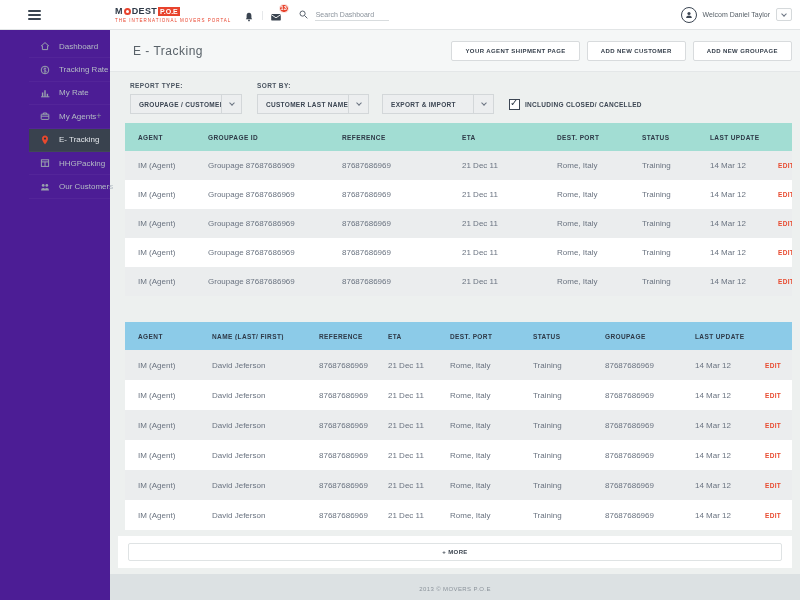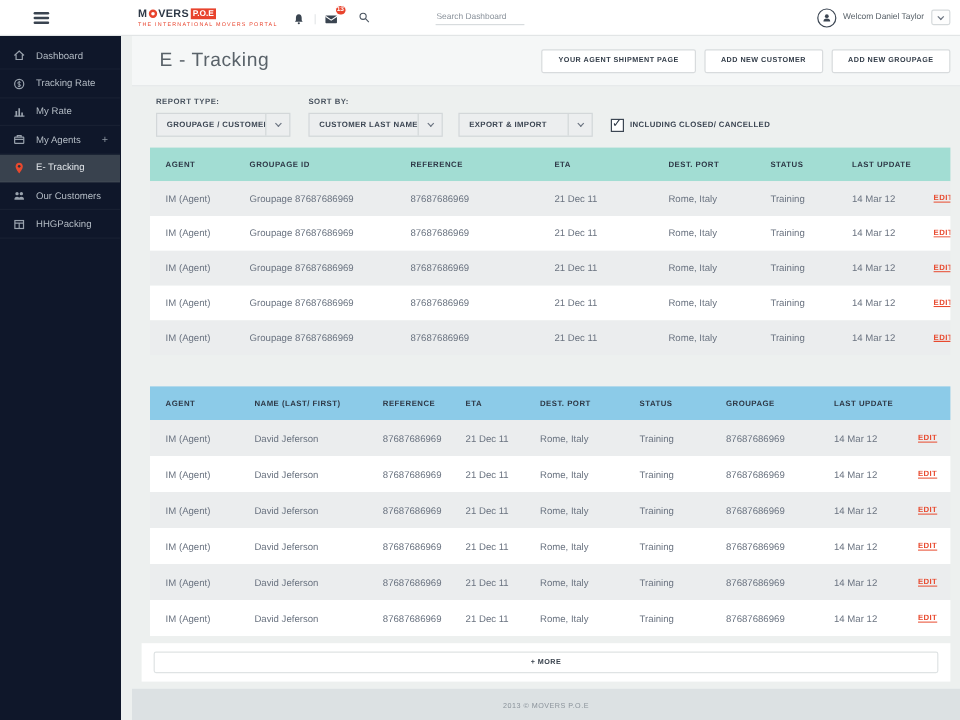--- a/index.html
+++ b/index.html
@@ -17,51 +17,51 @@
   .logo-o { width:7px; height:7px; border:2px solid #e8432d; border-radius:50%; display:inline-block; margin:0 1px; }
   .lg-box { background:#e8432d; color:#fff; font-size:7px; font-weight:bold; padding:1px 2px; margin-left:1px; }
   .lg-tag { font-size:4.5px; color:#e8432d; letter-spacing:1px; margin-top:2px; white-space:nowrap; }
   .tb-icons { display:flex; align-items:center; margin-left:12px; }
   .tb-ic { width:12px; height:12px; color:#3a4450; cursor:pointer; position:relative; }
   .tb-ic svg { width:12px; height:12px; }
   .tb-sep { color:#dfe2e4; font-size:9px; margin:0 6px; }
   .badge { position:absolute; top:-5px; right:-7px; background:#e8432d; color:#fff;
     font-size:5.5px; font-weight:bold; min-width:9px; height:9px; border-radius:5px;
     display:flex; align-items:center; justify-content:center; padding:0 1px; border:1px solid #fff; }
-  .search-wrap { display:flex; align-items:center; margin-left:16px;gap:48px; }
+  .search-wrap { display:flex; align-items:center; margin-left:16px; }
   .search-wrap svg { width:11px; height:11px; color:#4a5460; }
   .search-input { border:none; outline:none; border-bottom:1px solid #d8dcde; background:transparent;
     width:74px; font-size:7px; color:#6a7380; padding:2px 1px; margin-left:6px;
     font-family:"Liberation Sans", sans-serif; }
   .search-input::placeholder { color:#8a929b; }
   .user-area { margin-left:auto; margin-right:8px; display:flex; align-items:center; }
   .avatar { width:16px; height:16px; border:1px solid #3c4653; border-radius:50%;
     display:flex; align-items:center; justify-content:center; color:#3c4653; }
   .avatar svg { width:10px; height:10px; }
   .user-name { font-size:7px; color:#555e66; margin:0 6px; white-space:nowrap; }
   .user-chev { width:16px; height:13px; border:1px solid #d5d9db; border-radius:2px;
     display:flex; align-items:center; justify-content:center; cursor:pointer; background:#fdfdfd; }
   .chev { width:4px; height:4px; border-left:1px solid #6a7380; border-bottom:1px solid #6a7380;
     transform:rotate(-45deg); margin-top:-2px; }
 
   
-  .sidebar { position:fixed; top:30px; left:0; bottom:0; width:100px; background:#0f172a; padding-top:5px; z-index:10; }
+  .sidebar { position:fixed; top:30px; left:0; bottom:0; width:110px; background:#4c1d95; padding-top:5px; z-index:10;padding-left:29px; }
   .side-item { display:flex; align-items:center; height:23.4px; padding:0 10px;
     color:#b4bcc5; font-size:8px; cursor:pointer; border-bottom:1px solid rgba(255,255,255,.04); white-space:nowrap; }
   .side-item.active { background:#39424e; color:#e2e6ea;text-align:right; }
   .s-icon { width:12px; height:12px; margin-right:8px; color:#99a2ad; flex:0 0 12px; }
   .s-icon svg { width:12px; height:12px; display:block; }
   .side-item.active .s-icon { color:#e8492e; }
   .s-plus { margin-left:auto; color:#8f98a3; font-size:9px; }
 
   
   .main { margin-left:110px; margin-top:30px; width:690px; display:flex; flex-direction:column; }
   .page-head { height:42px; background:#f5f7f7; border-bottom:1px solid #e4e7e8;
     display:flex; align-items:center; padding:0 8px 0 15px; }
-  .page-title { font-size:16px; font-weight:300; color:#596269; letter-spacing:.5px; margin-left:8px; }
+  .page-title { font-size:12px; font-weight:300; color:#596269; letter-spacing:.5px; margin-left:8px; }
   .head-actions { margin-left:auto; display:flex; }
   .hbtn { height:20px; padding:0 13px; background:#fff; border:1px solid #d8dbdd; border-radius:2px;
     font-size:6px; font-weight:bold; color:#333d49; letter-spacing:.4px; display:flex;
     align-items:center; margin-left:7px; cursor:pointer; white-space:nowrap; }
 
   
   .filters { padding:10px 8px 9px 20px; display:flex; align-items:flex-end; }
   .fgroup { display:flex; flex-direction:column; margin-right:15px; }
   .flabel { font-size:6.5px; font-weight:bold; color:#4a5460; letter-spacing:.4px; margin-bottom:5px; }
   .dd { width:112px; height:20px; background:#eceeef; border:1px solid #d3d7d9; display:flex;
@@ -106,21 +106,21 @@
 <div class="topbar">
   <div class="hamburger">
       <i></i>
       <i></i>
       <i></i>
     </div>
   <div class="logo">
     <div class="logo-row">
       <span class="lg-txt">M</span>
       <span class="logo-o"></span>
-      <span class="lg-txt">VERS</span>
+      <span class="lg-txt">DEST</span>
       <span class="lg-box">P.O.E</span>
     </div>
     <div class="lg-tag">THE INTERNATIONAL MOVERS PORTAL</div>
   </div>
   <div class="tb-icons">
     <span class="tb-ic">
       <svg viewBox="0 0 12 12">
           <path d="M6 1.8C4.4 1.8 3.6 3 3.6 4.8v2.1l-.8 1.3h6.4l-.8-1.3V4.8C8.4 3 7.6 1.8 6 1.8z" fill="currentColor"></path>
           <circle cx="6" cy="9.4" r=".9" fill="currentColor"></circle>
         </svg>
@@ -199,35 +199,35 @@
         <svg viewBox="0 0 12 12">
           <path d="M6 1.6C4.2 1.6 3 2.9 3 4.7c0 2.2 3 5.7 3 5.7s3-3.5 3-5.7C9 2.9 7.8 1.6 6 1.6z" fill="currentColor"></path>
           <circle cx="6" cy="4.6" r="1.1" fill="#2b3440"></circle>
         </svg>
       </span>
       <span class="s-label">E- Tracking</span>
     </div>
     <div class="side-item">
       <span class="s-icon">
         <svg viewBox="0 0 12 12">
+          <rect x="2.4" y="2.8" width="7.2" height="6.6" fill="none" stroke="currentColor"></rect>
+          <path d="M2.4 4.9h7.2M6 4.9v4.5" stroke="currentColor"></path>
+        </svg>
+      </span>
+      <span class="s-label">HHGPacking</span>
+    </div>
+    <div class="side-item">
+      <span class="s-icon">
+        <svg viewBox="0 0 12 12">
           <circle cx="4.2" cy="4.4" r="1.4" fill="currentColor"></circle>
           <circle cx="7.8" cy="4.4" r="1.4" fill="currentColor"></circle>
           <path d="M2 9.4q0-2.4 2.2-2.4t2.2 2.4zM5.6 9.4q0-2.4 2.2-2.4T10 9.4z" fill="currentColor"></path>
         </svg>
       </span>
       <span class="s-label">Our Customers</span>
-    </div>
-    <div class="side-item">
-      <span class="s-icon">
-        <svg viewBox="0 0 12 12">
-          <rect x="2.4" y="2.8" width="7.2" height="6.6" fill="none" stroke="currentColor"></rect>
-          <path d="M2.4 4.9h7.2M6 4.9v4.5" stroke="currentColor"></path>
-        </svg>
-      </span>
-      <span class="s-label">HHGPacking</span>
     </div>
   </div>
 
 <div class="main">
 
   <div class="page-head">
     <div class="page-title">E - Tracking</div>
     <div class="head-actions">
       <div class="hbtn">YOUR AGENT SHIPMENT PAGE</div>
       <div class="hbtn">ADD NEW CUSTOMER</div>

